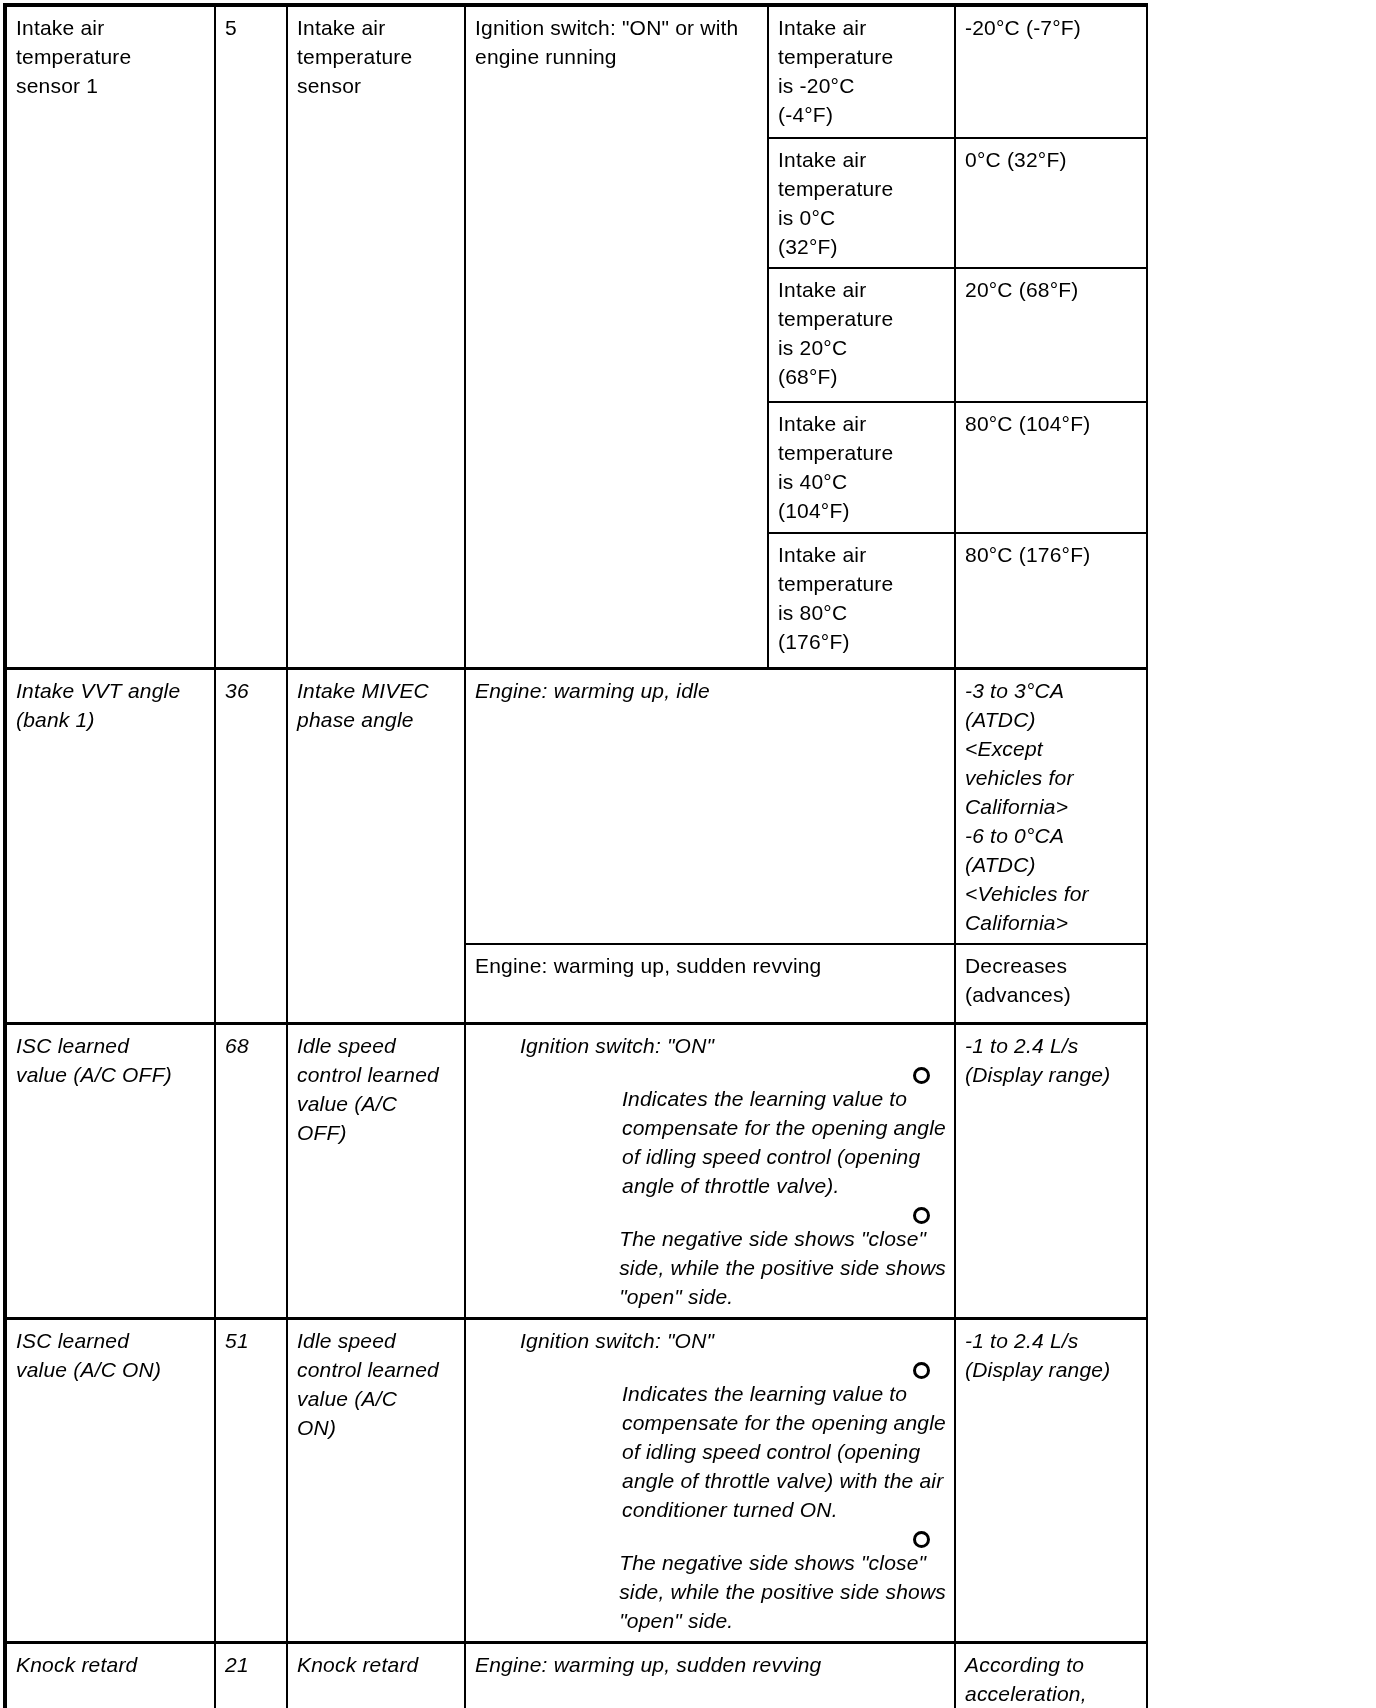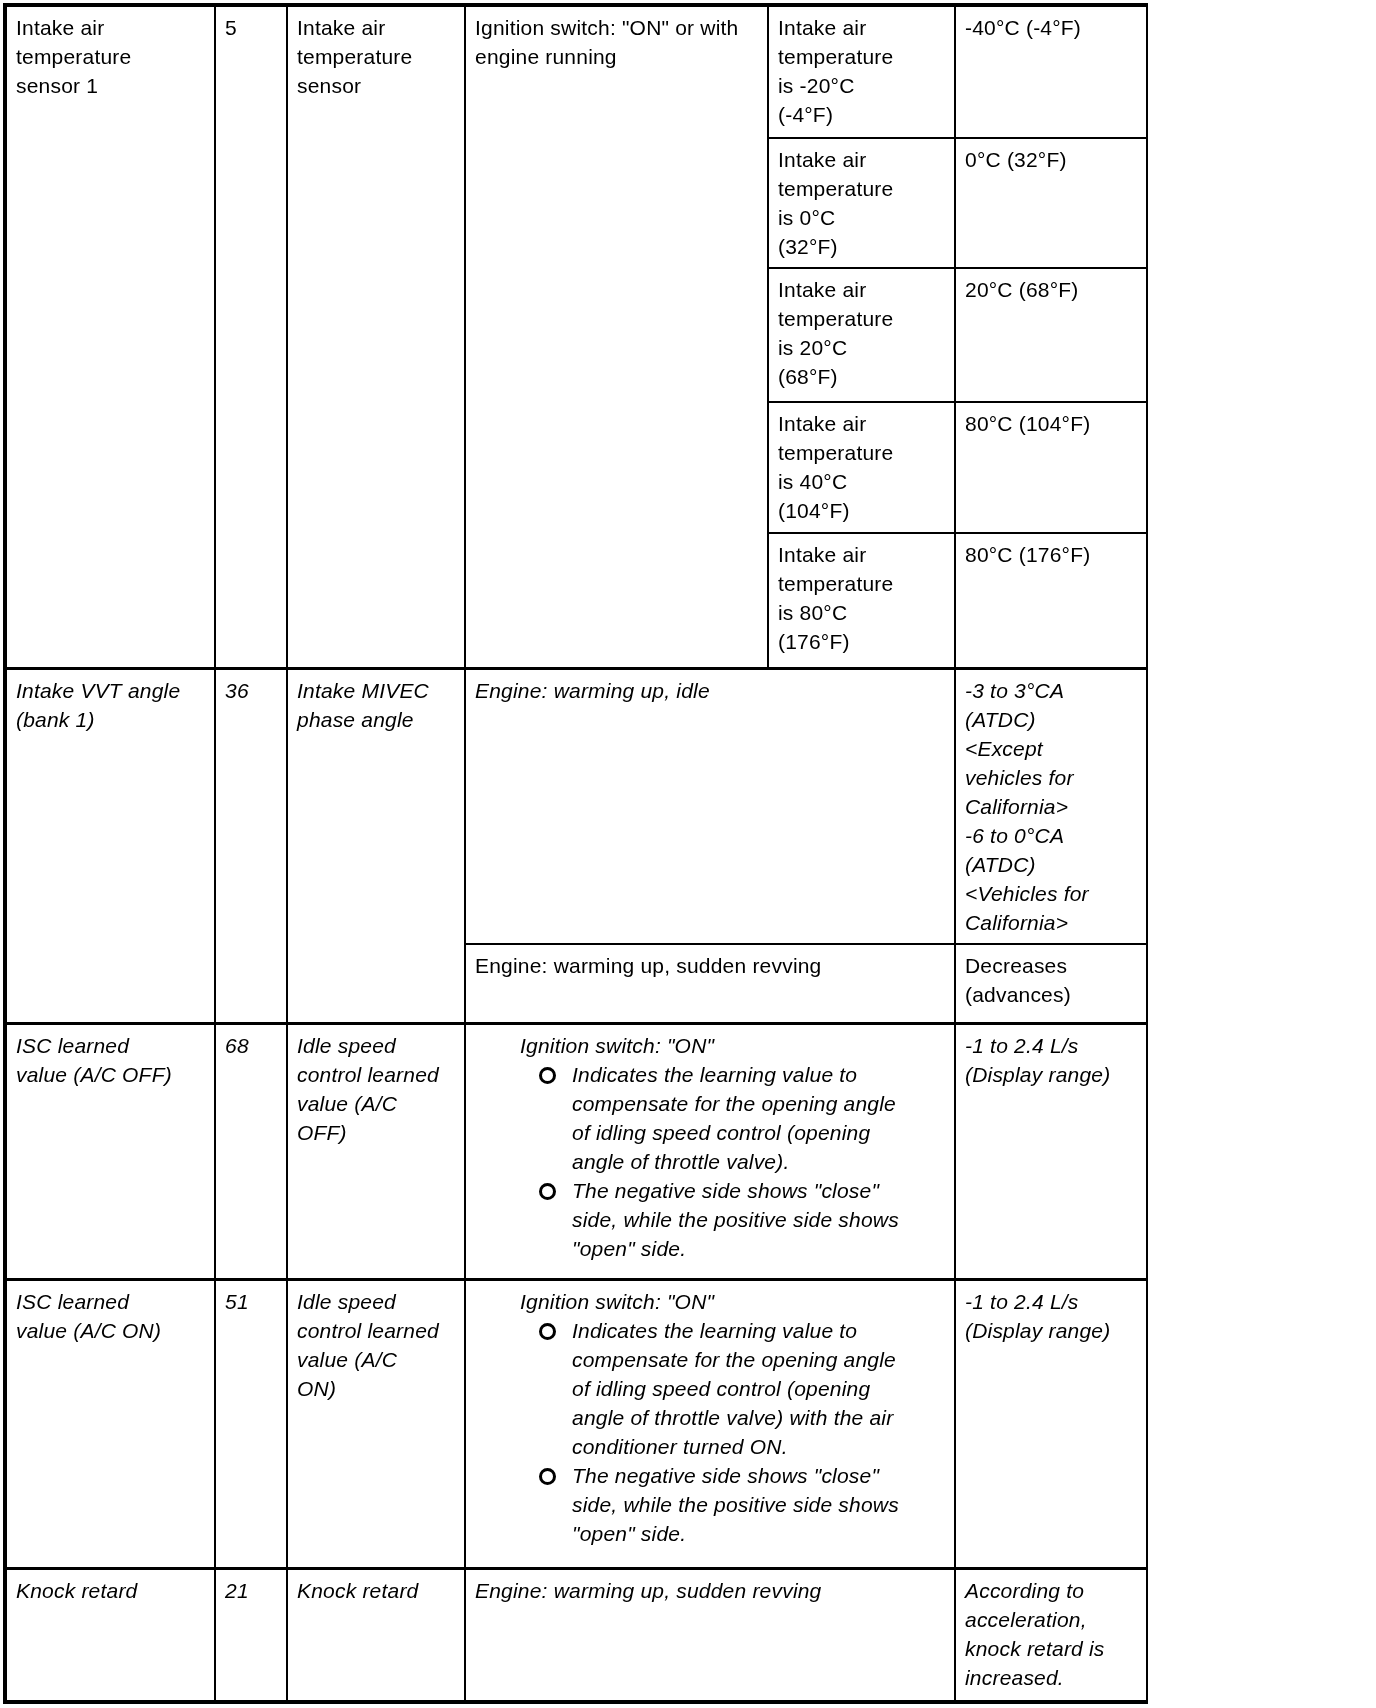--- a/index.html
+++ b/index.html
@@ -36,22 +36,23 @@
     padding: 6px 8px 6px 9px;
     overflow: hidden;
   }
   tr.grp-start td { border-top-width: 3px; font-style: italic; }
   .pre { white-space: pre-line; }
   
   .cond-indent { margin-left: 45px; }
   .cond-heading { white-space: pre-line; }
   .bullet-row {
     display: flex;
-    align-items: flex-start;
+    align-items: flex-end;
     margin-left: 19px;
+    flex-direction: column;
   }
   .bullet-marker {
     flex: 0 0 auto;
     width: 11px;
     height: 11px;
     border: 3px solid #000;
     border-radius: 50%;
     margin-top: 7px;
     margin-right: 16px;
   }
@@ -80,21 +81,21 @@
       <td rowspan="5" class="pre">5</td>
       <td rowspan="5" class="pre">Intake air
 temperature
 sensor</td>
       <td rowspan="5" class="pre">Ignition switch: "ON" or with
 engine running</td>
       <td class="pre">Intake air
 temperature
 is -20°C
 (-4°F)</td>
-      <td class="pre">-40°C (-4°F)</td>
+      <td class="pre">-20°C (-7°F)</td>
       <td rowspan="5" class="pre">Code No.
 P0111, P0112,
 P0113</td>
     </tr>
     <tr style="height:130px">
       <td class="pre">Intake air
 temperature
 is 0°C
 (32°F)</td>
       <td class="pre">0°C (32°F)</td>

